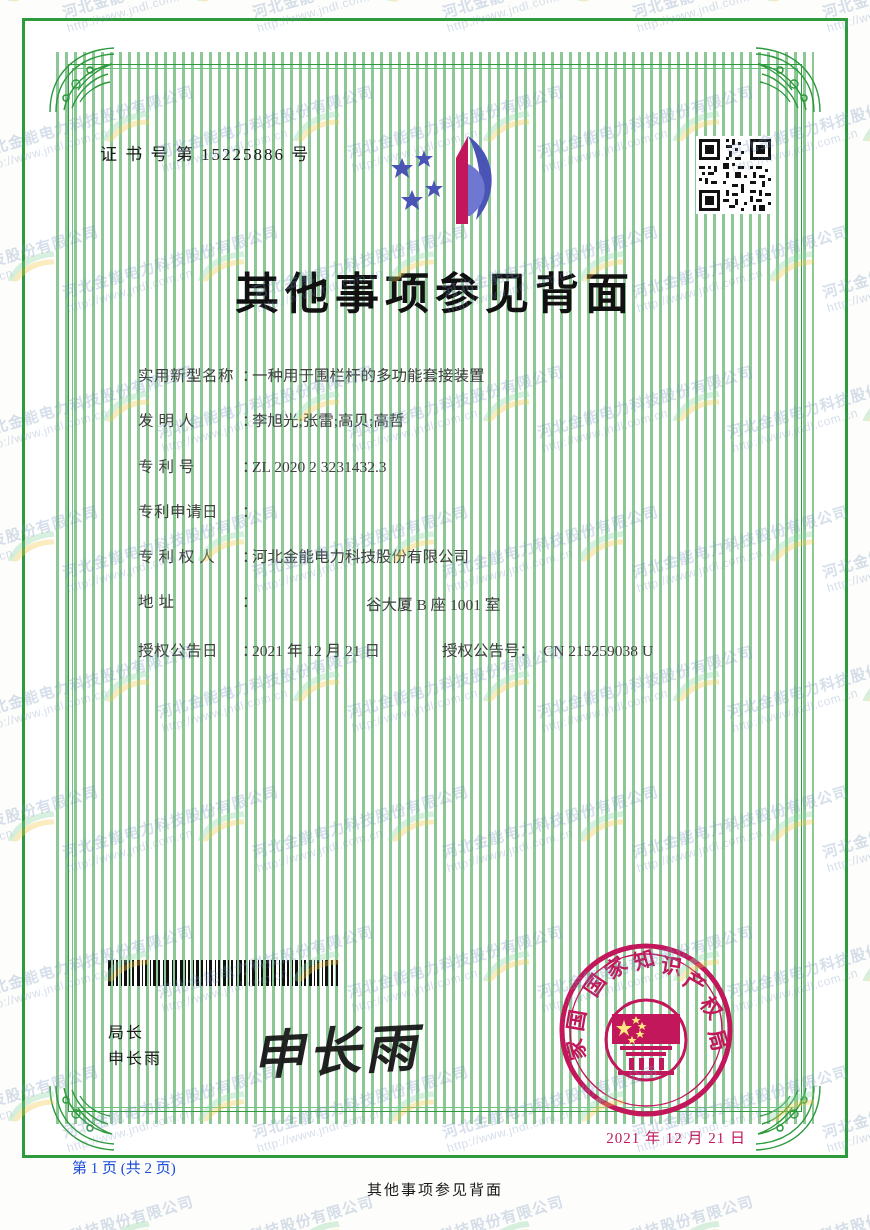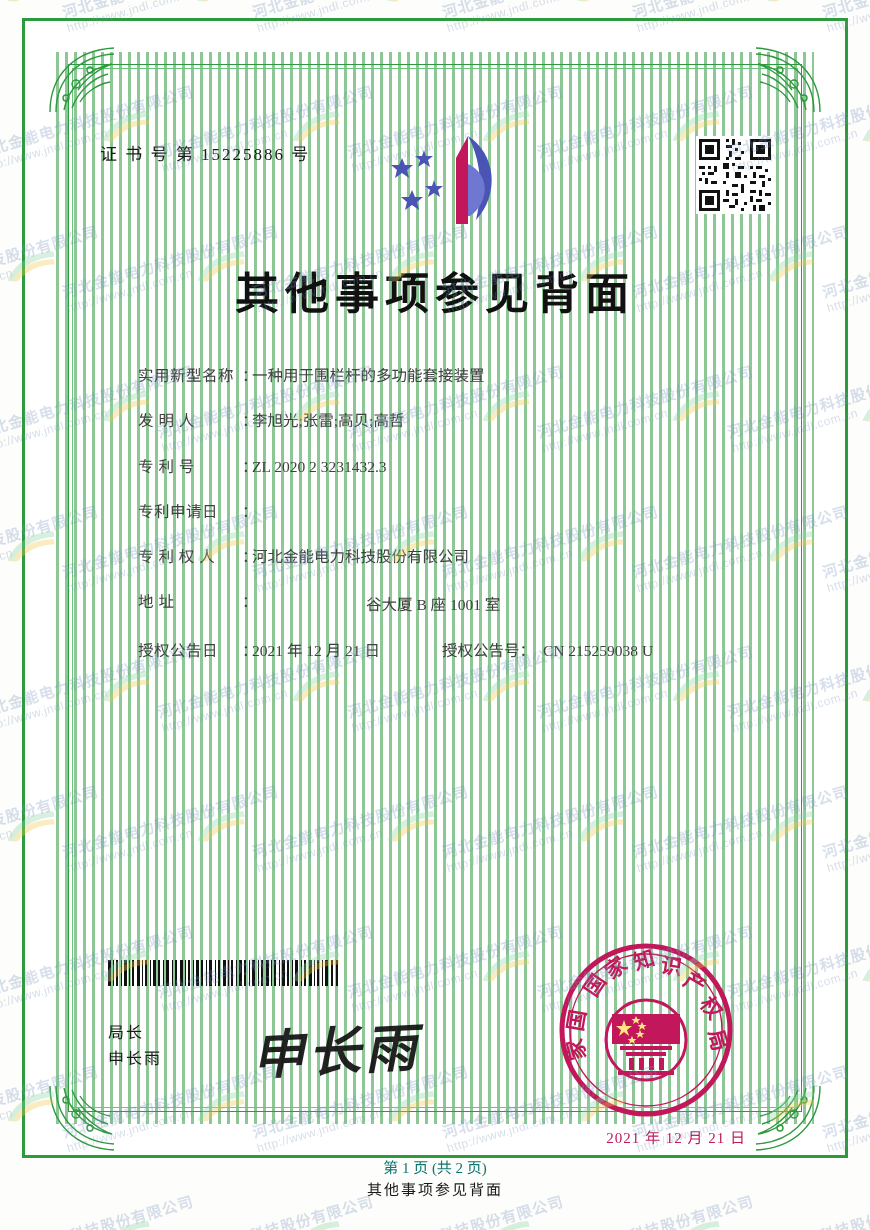--- a/index.html
+++ b/index.html
@@ -201,23 +201,23 @@
     right: 52px; top: 1058px;
     font-size: 15px;
     color: #c2185b;
     letter-spacing: 1px;
   }
 
   .page-num {
     position: absolute;
     left: 0; top: 1088px;
     width: 726px;
-    text-align: center;
+    text-align: left;
     font-size: 15px;
-    color: #0f766e;
+    color: #1d4ed8;
   }
 
   .footnote {
     position: absolute;
     left: 0; top: 1178px;
     width: 870px;
     text-align: center;
     font-size: 15px;
     letter-spacing: 2px;
     color: #1a1a1a;

